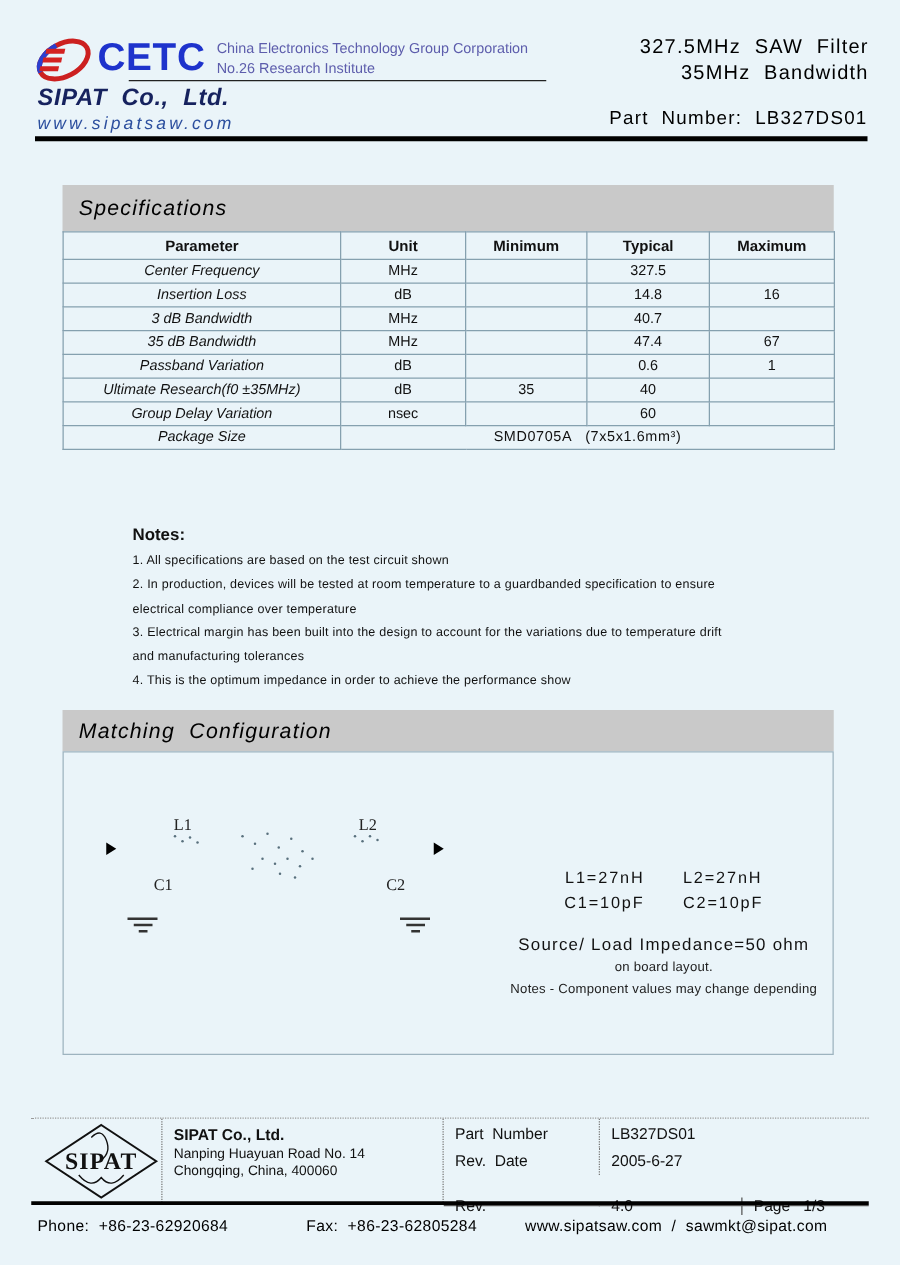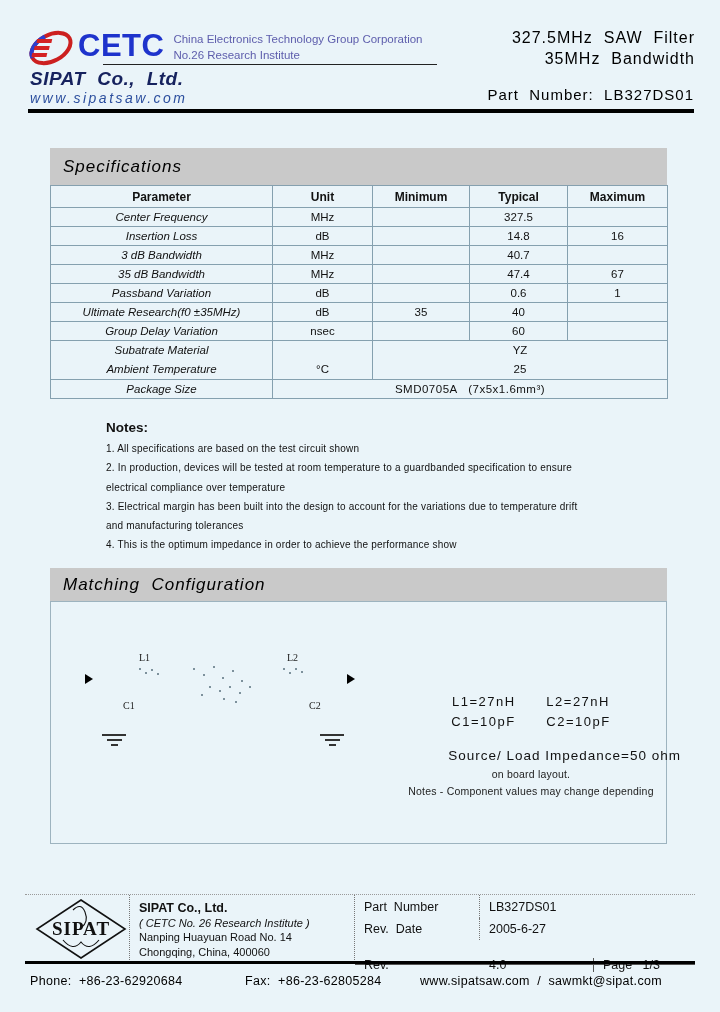--- a/index.html
+++ b/index.html
@@ -38,29 +38,29 @@
 
   
   #notes{left:106px;top:420px;width:560px;}
   #notes-title{font-size:13.5px;font-weight:bold;margin-bottom:4px;}
   .note-line{font-size:10px;line-height:19.3px;letter-spacing:0.2px;}
 
   
   #match-section{left:50px;top:568px;width:617px;}
   #match-bar{height:33px;}
   #match-box{position:relative;height:243px;border:1px solid #9db3bf;box-sizing:border-box;background:#eaf4f9;}
-  .cir-label{position:absolute;font-family:"Liberation Serif", serif;font-size:10px;color:#222;}
+  .cir-label{position:absolute;font-family:"Liberation Serif", serif;font-size:13px;color:#222;}
   .arrow{position:absolute;width:0;height:0;border-left:8px solid #000;border-top:5px solid transparent;border-bottom:5px solid transparent;}
   .ground{position:absolute;width:26px;}
   .ground i{display:block;background:#333;height:2px;margin:0 auto 3px auto;}
   .ground .g1{width:24px;} .ground .g2{width:15px;} .ground .g3{width:7px;}
   .dot{position:absolute;width:2px;height:2px;background:#59707d;border-radius:50%;}
   #match-values{position:absolute;left:330px;top:90px;width:300px;text-align:center;}
   .mv-line{font-size:13px;letter-spacing:1.5px;line-height:20px;white-space:pre;}
-  #mv-imp{margin-top:16px;font-size:13.5px;letter-spacing:1px;white-space:pre;text-align:right;}
+  #mv-imp{margin-top:16px;font-size:13.5px;letter-spacing:1px;white-space:pre;}
   .mv-note{font-size:10.5px;margin-top:5px;color:#222;letter-spacing:0.2px;}
 
   
   #footer{left:25px;top:894px;width:670px;height:68px;border-top:1px dotted #9a9a9a;display:flex;box-sizing:border-box;}
   #f-logo{width:105px;border-right:1px dotted #777;display:flex;align-items:center;justify-content:flex-end;box-sizing:border-box;}
   #f-info{width:225px;border-right:1px dotted #777;box-sizing:border-box;padding:6px 0 0 9px;line-height:14.5px;}
   #f-info .fi-name{font-size:12.5px;font-weight:bold;}
   #f-info .fi-sub{font-size:11px;font-style:italic;}
   #f-info .fi-addr{font-size:11px;}
   #f-right{width:340px;display:grid;grid-template-columns:125px 215px;grid-template-rows:23px 22px 23px;box-sizing:border-box;}
@@ -164,34 +164,20 @@
       <td>35</td>
       <td>40</td>
       <td></td>
     </tr>
     <tr>
       <td class="param">Group Delay Variation</td>
       <td>nsec</td>
       <td></td>
       <td>60</td>
       <td></td>
-    </tr>
-    <tr>
-      <td class="param stack">
-        <div>Subatrate Material</div>
-        <div>Ambient Temperature</div>
-      </td>
-      <td class="stack">
-        <div></div>
-        <div>°C</div>
-      </td>
-      <td class="stack" colspan="3">
-        <div>YZ</div>
-        <div>25</div>
-      </td>
     </tr>
     <tr>
       <td class="param">Package Size</td>
       <td class="pkg-val" colspan="4">SMD0705A   (7x5x1.6mm³)</td>
     </tr>
   </tbody>
     </table>
 </div>
 
 <div class="abs" id="notes">
@@ -247,21 +233,20 @@
   <div id="f-logo">
     <svg width="96" height="62" viewBox="0 0 96 62">
       <polygon points="48,2 92,31 48,60 4,31" fill="none" stroke="#111" stroke-width="1.6"></polygon>
       <path d="M 40 12 Q 48 4 52 14 Q 56 24 48 30" fill="none" stroke="#111" stroke-width="1.1"></path>
       <path d="M 30 42 Q 40 54 48 44 Q 56 54 66 42" fill="none" stroke="#111" stroke-width="1.1"></path>
       <text x="48" y="37" text-anchor="middle" font-family="Liberation Serif, serif" font-size="19" font-weight="bold" fill="#111" letter-spacing="1">SIPAT</text>
     </svg>
   </div>
   <div id="f-info">
     <div class="fi-name">SIPAT Co., Ltd.</div>
-    <div class="fi-sub">( CETC No. 26 Research Institute )</div>
     <div class="fi-addr">Nanping Huayuan Road No. 14</div>
     <div class="fi-addr">Chongqing, China, 400060</div>
   </div>
   <div id="f-right">
     <div class="fcell fc-lbl">Part  Number</div>
     <div class="fcell">LB327DS01</div>
     <div class="fcell fc-lbl">Rev.  Date</div>
     <div class="fcell">2005-6-27</div>
     <div class="fcell fc-r3 fc-lbl-r3">Rev.</div>
     <div class="fcell fc-r3" id="f-r3val" style="padding-left:0;">

